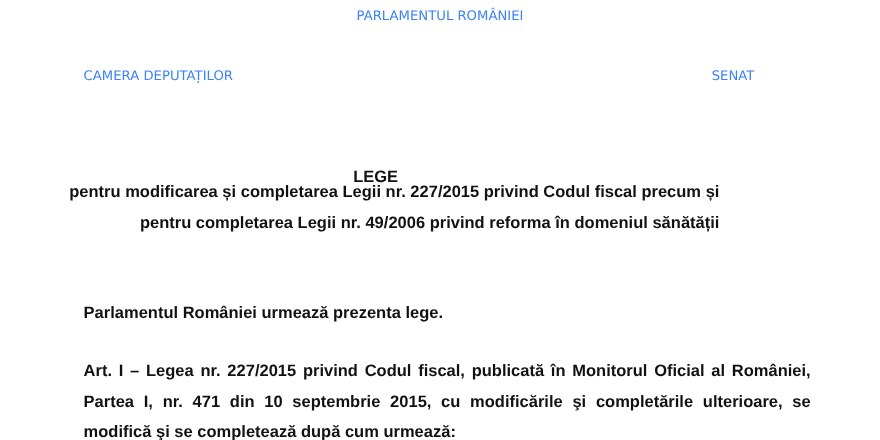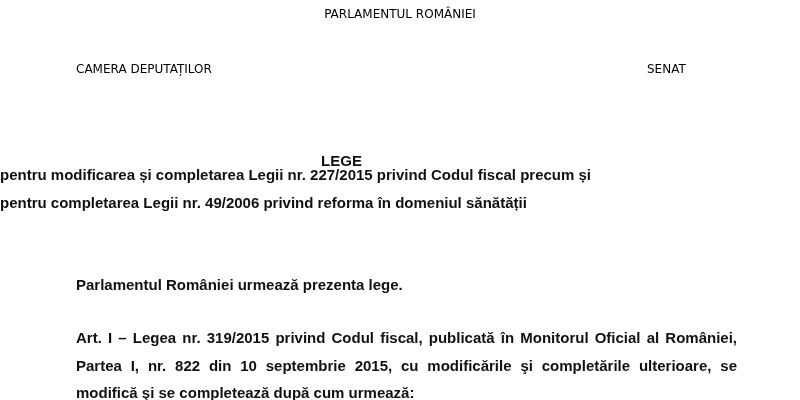--- a/index.html
+++ b/index.html
@@ -1,28 +1,28 @@
 <!DOCTYPE html>
 <html><head>
 <meta charset="utf-8">
 <style>
   html, body { margin: 0; padding: 0; }
   body {
     width: 800px; height: 400px; overflow: hidden;
     background: #ffffff; color: #111111;
     position: relative;
   }
-  .sans-light { font-family: "DejaVu Sans", sans-serif; font-size: 12px; color: #000000; }
+  .sans-light { font-family: "DejaVu Sans", sans-serif; font-size: 12px; color: #3b82f6; }
   .arial { font-family: "Liberation Sans", sans-serif; font-weight: bold; color: #111; }
   .abs { position: absolute; white-space: nowrap; }
   #parliament { top: 7px; left: 0; width: 800px; text-align: center; }
   #chamber { top: 62px; left: 76px; text-align: right; }
   #senate { top: 62px; left: 624px; margin-left: 23px; }
   #title { top: 152px; left: 0; width: 683px; text-align: center; font-size: 15px; }
-  .subtitle { left: 0; width: 654px; text-align: left; font-size: 15px; }
+  .subtitle { left: 0; width: 654px; text-align: right; font-size: 15px; }
   #sub1 { top: 166px; }
   #sub2 { top: 194px; }
   #adopt { top: 276px; left: 76px; font-size: 15px; }
   .para-line { left: 76px; width: 661px; font-size: 15px; text-align: justify; text-align-last: justify; white-space: normal; height: 18px; overflow: hidden; }
   #art1 { top: 329px; }
   #art2 { top: 357px; }
   #art3 { top: 384px; text-align-last: left; }
 </style>
 </head>
 <body>
@@ -31,16 +31,16 @@
   <div id="parliament" class="abs sans-light">PARLAMENTUL ROMÂNIEI</div>
   <div id="chamber" class="abs sans-light">CAMERA DEPUTAȚILOR</div>
   <div id="senate" class="abs sans-light">SENAT</div>
 
   <div id="title" class="abs arial">LEGE</div>
   <div id="sub1" class="abs arial subtitle">pentru modificarea și completarea Legii nr. 227/2015 privind Codul fiscal precum și</div>
   <div id="sub2" class="abs arial subtitle">pentru completarea Legii nr. 49/2006 privind reforma în domeniul sănătății</div>
 
   <div id="adopt" class="abs arial">Parlamentul României urmează prezenta lege.</div>
 
-  <div id="art1" class="abs arial para-line">Art. I – Legea nr. 319/2015 privind Codul fiscal, publicată în Monitorul Oficial al României,</div>
-  <div id="art2" class="abs arial para-line">Partea I, nr. 822 din 10 septembrie 2015, cu modificările şi completările ulterioare, se</div>
+  <div id="art1" class="abs arial para-line">Art. I – Legea nr. 227/2015 privind Codul fiscal, publicată în Monitorul Oficial al României,</div>
+  <div id="art2" class="abs arial para-line">Partea I, nr. 471 din 10 septembrie 2015, cu modificările şi completările ulterioare, se</div>
   <div id="art3" class="abs arial para-line">modifică şi se completează după cum urmează:</div>
 </div>
 
 </body></html>

